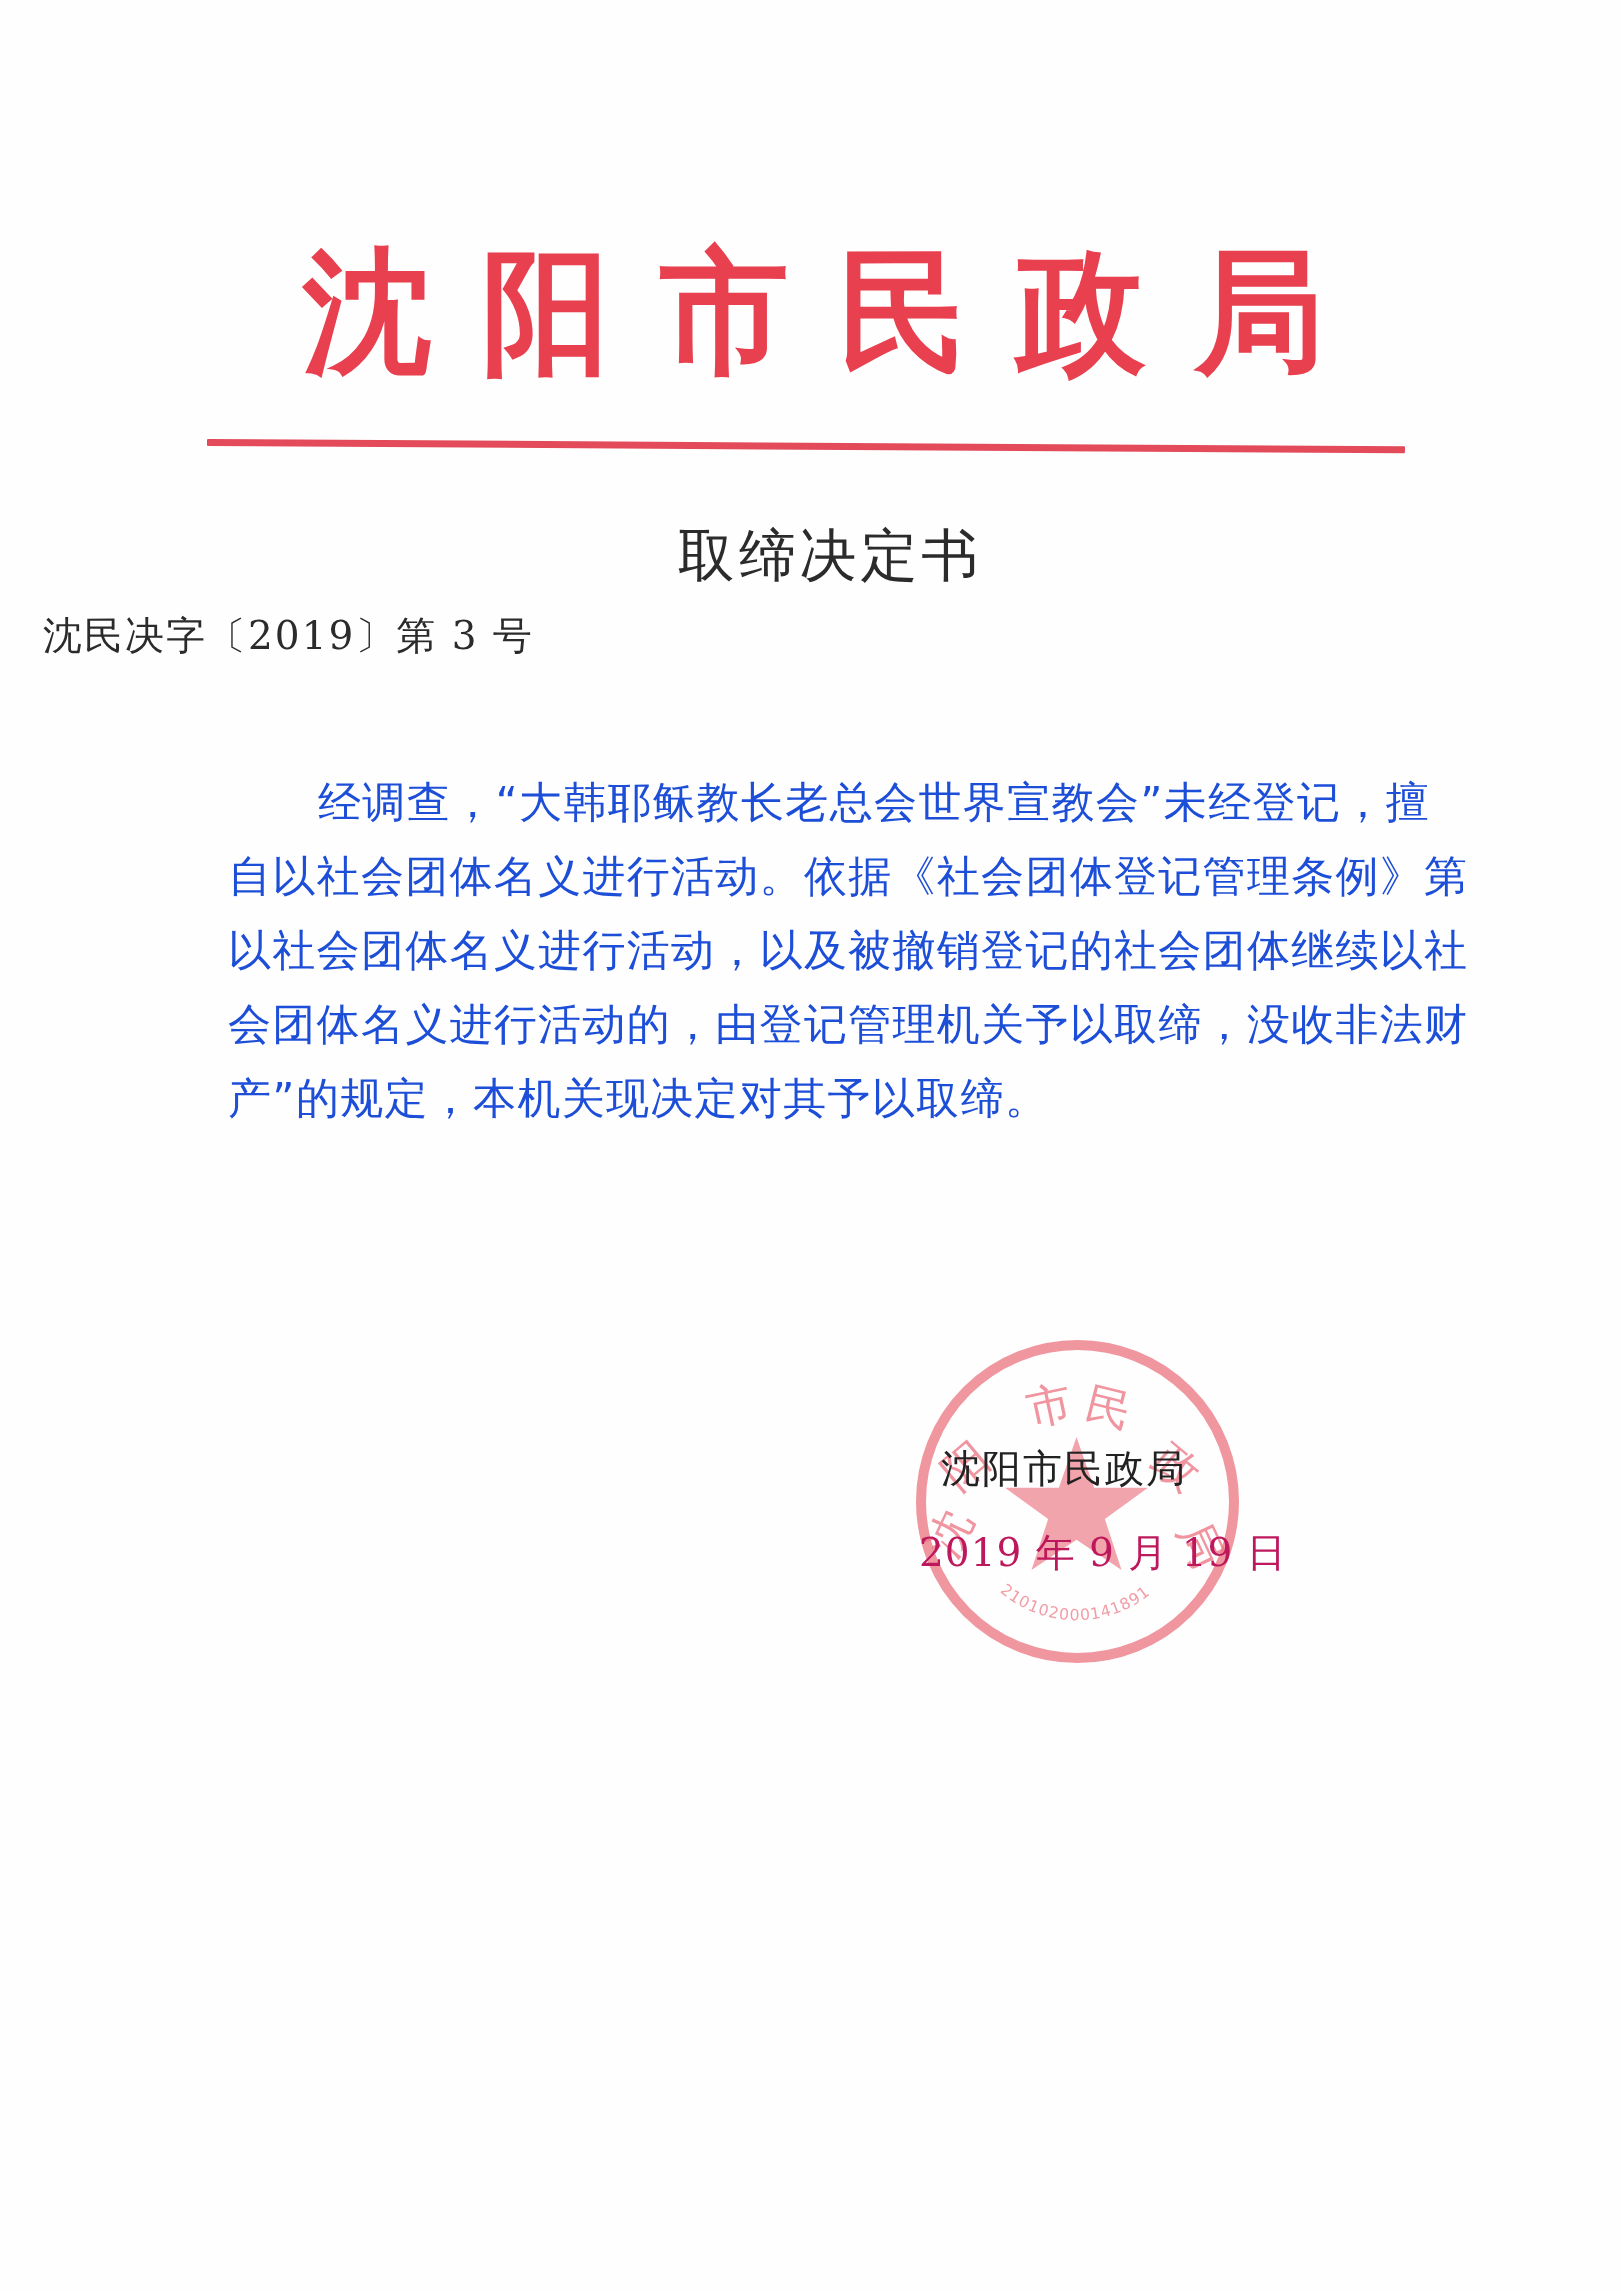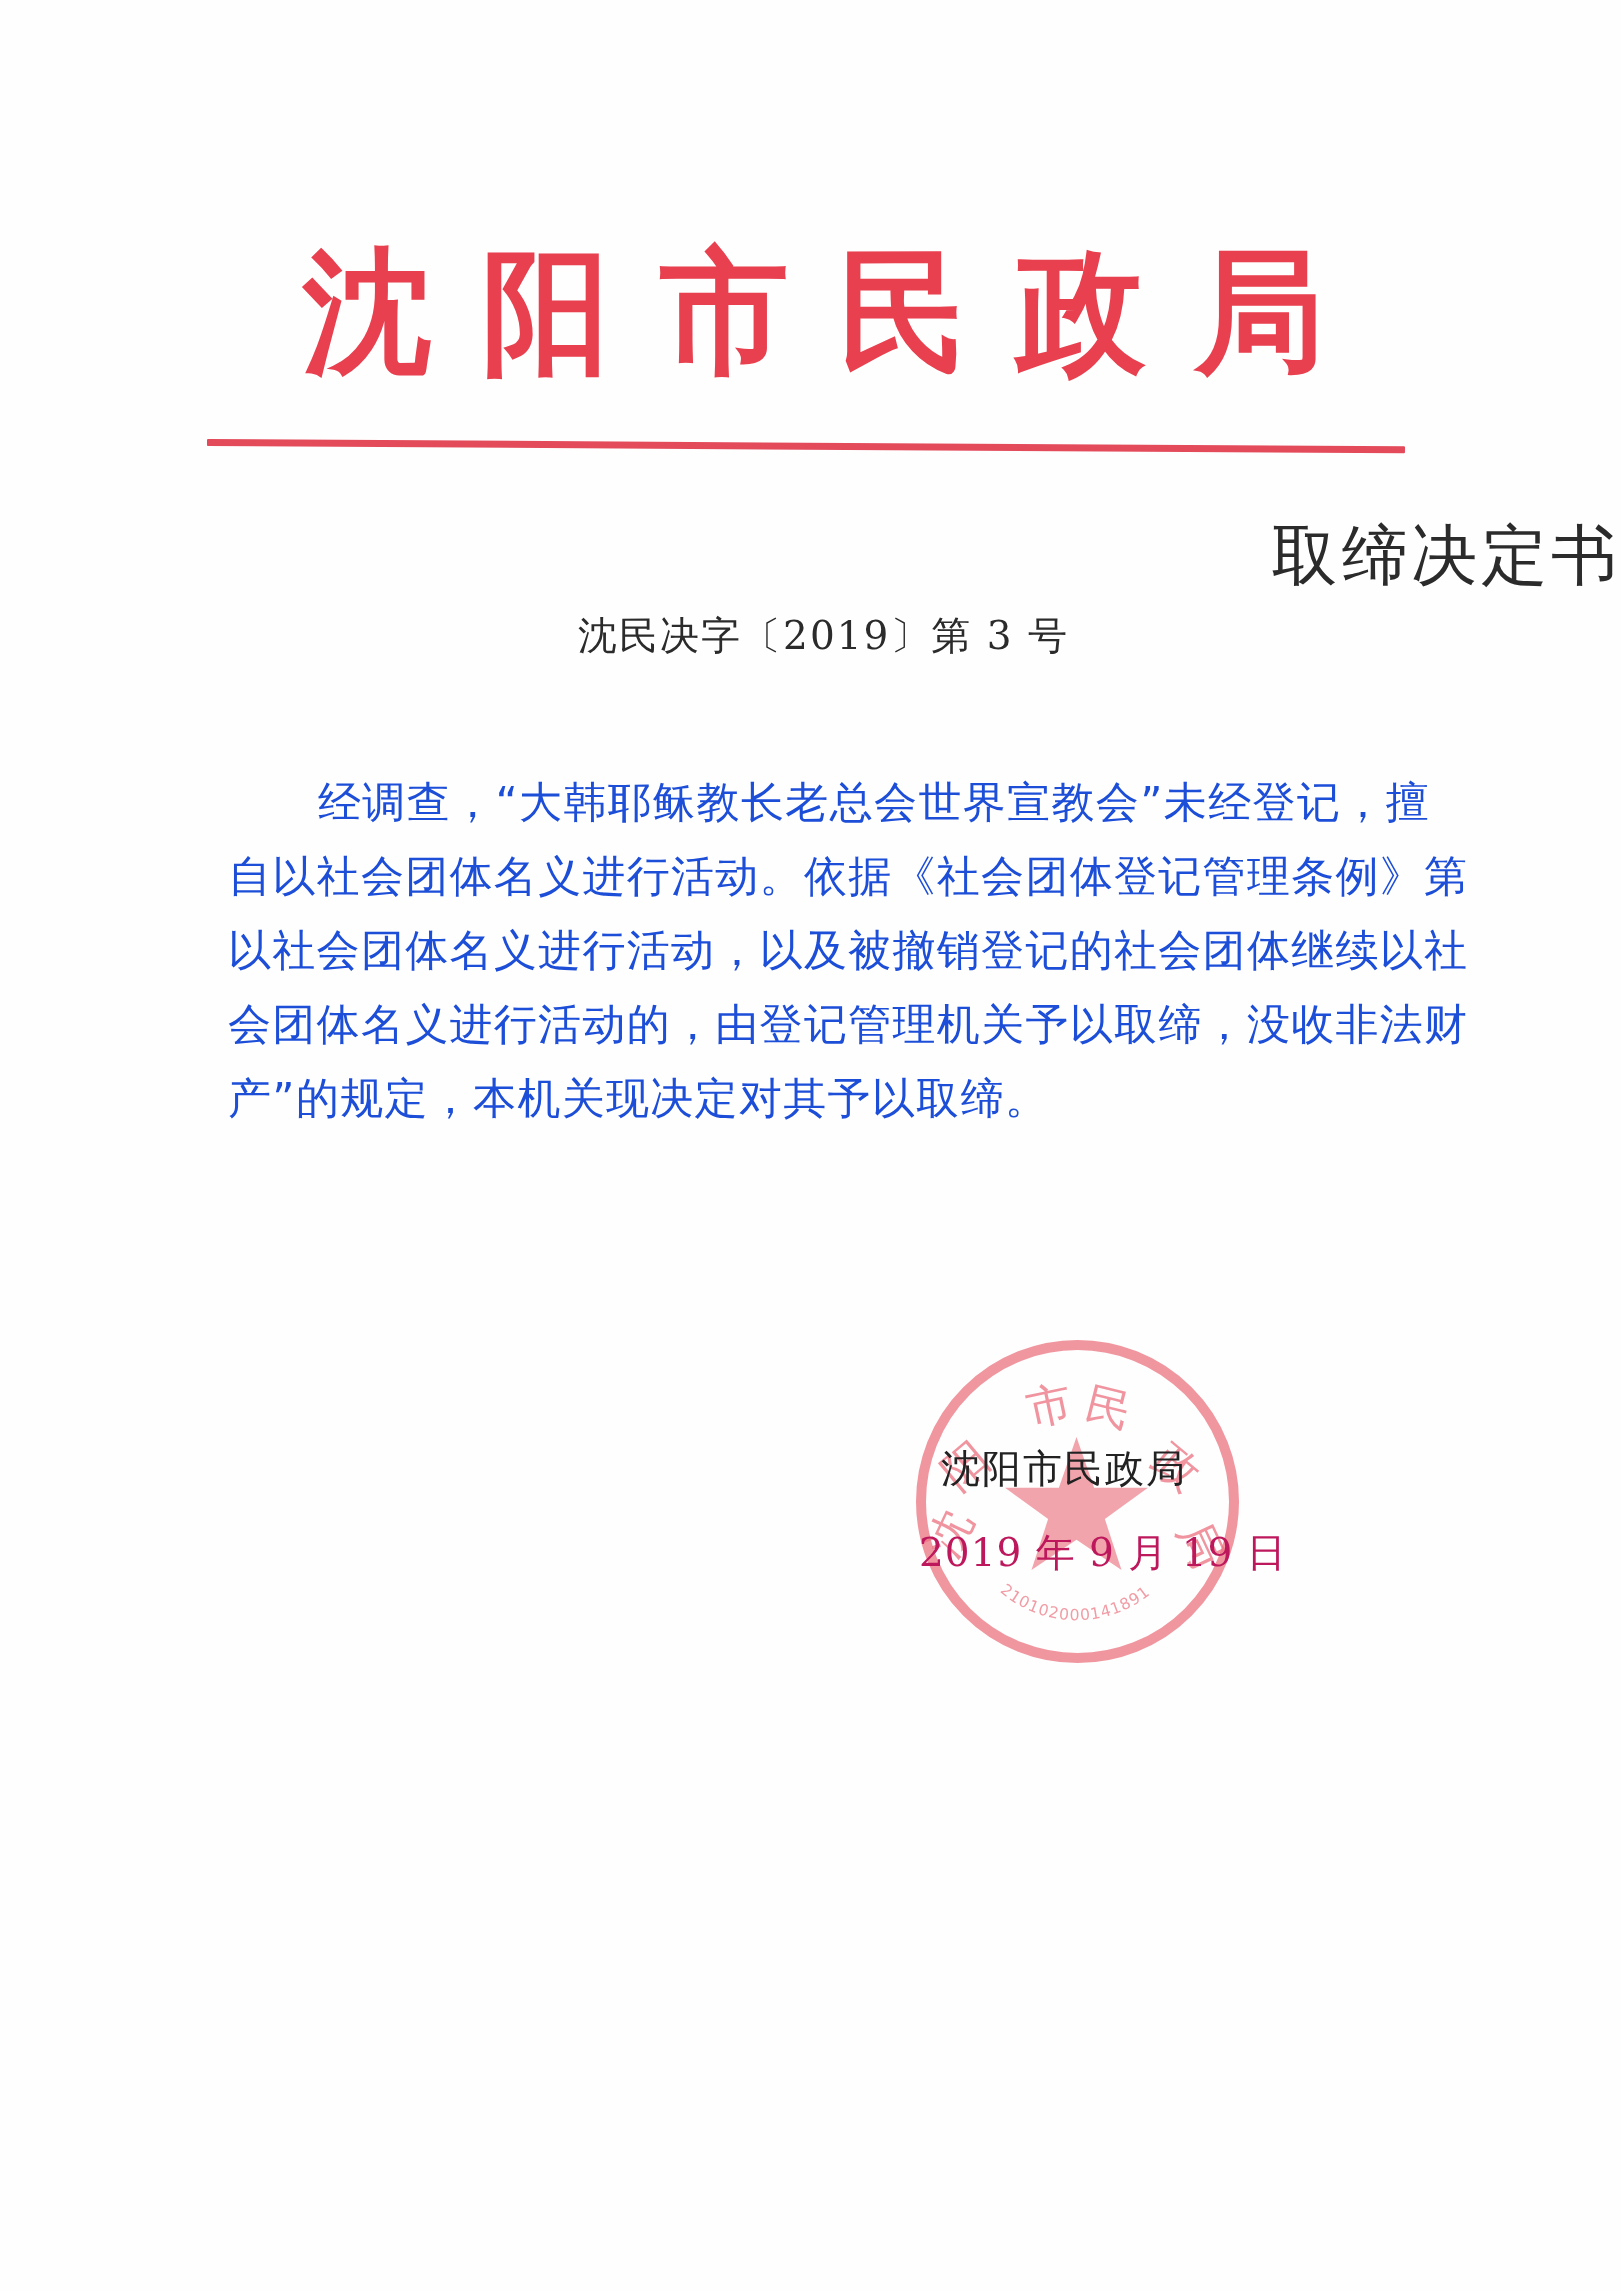--- a/index.html
+++ b/index.html
@@ -53,41 +53,41 @@
       transform: rotate(0.35deg);
       transform-origin: left center;
       border-radius: 1px;
     }
     
     .doc-title {
       position: absolute;
       left: 0;
       width: 1621px;
       top: 521px;
-      text-align: right;
-      font-family: "DejaVu Serif", "Liberation Serif", serif;
-      font-size: 66px;
+      text-align: center;
+      font-family: "DejaVu Serif", "Liberation Serif", serif;
+      font-size: 57px;
       line-height: 69px;
       color: #2b2b2b;
       letter-spacing: 3.9px;
       padding-left: 39px;
       box-sizing: border-box;
     }
     .doc-number {
       position: absolute;
       left: 0;
       width: 1621px;
       top: 608px;
-      text-align: center;
+      text-align: left;
       font-family: "DejaVu Serif", "Liberation Serif", serif;
       font-size: 39px;
       line-height: 55px;
       color: #2b2b2b;
       letter-spacing: 2px;
-      padding-left: 26px;
+      padding-left: 43px;
       box-sizing: border-box;
       white-space: pre;
     }
     
     .body-text {
       position: absolute;
       left: 228px;
       top: 765px;
       width: 1202px;
       font-family: "DejaVu Sans", "Liberation Sans", sans-serif;

